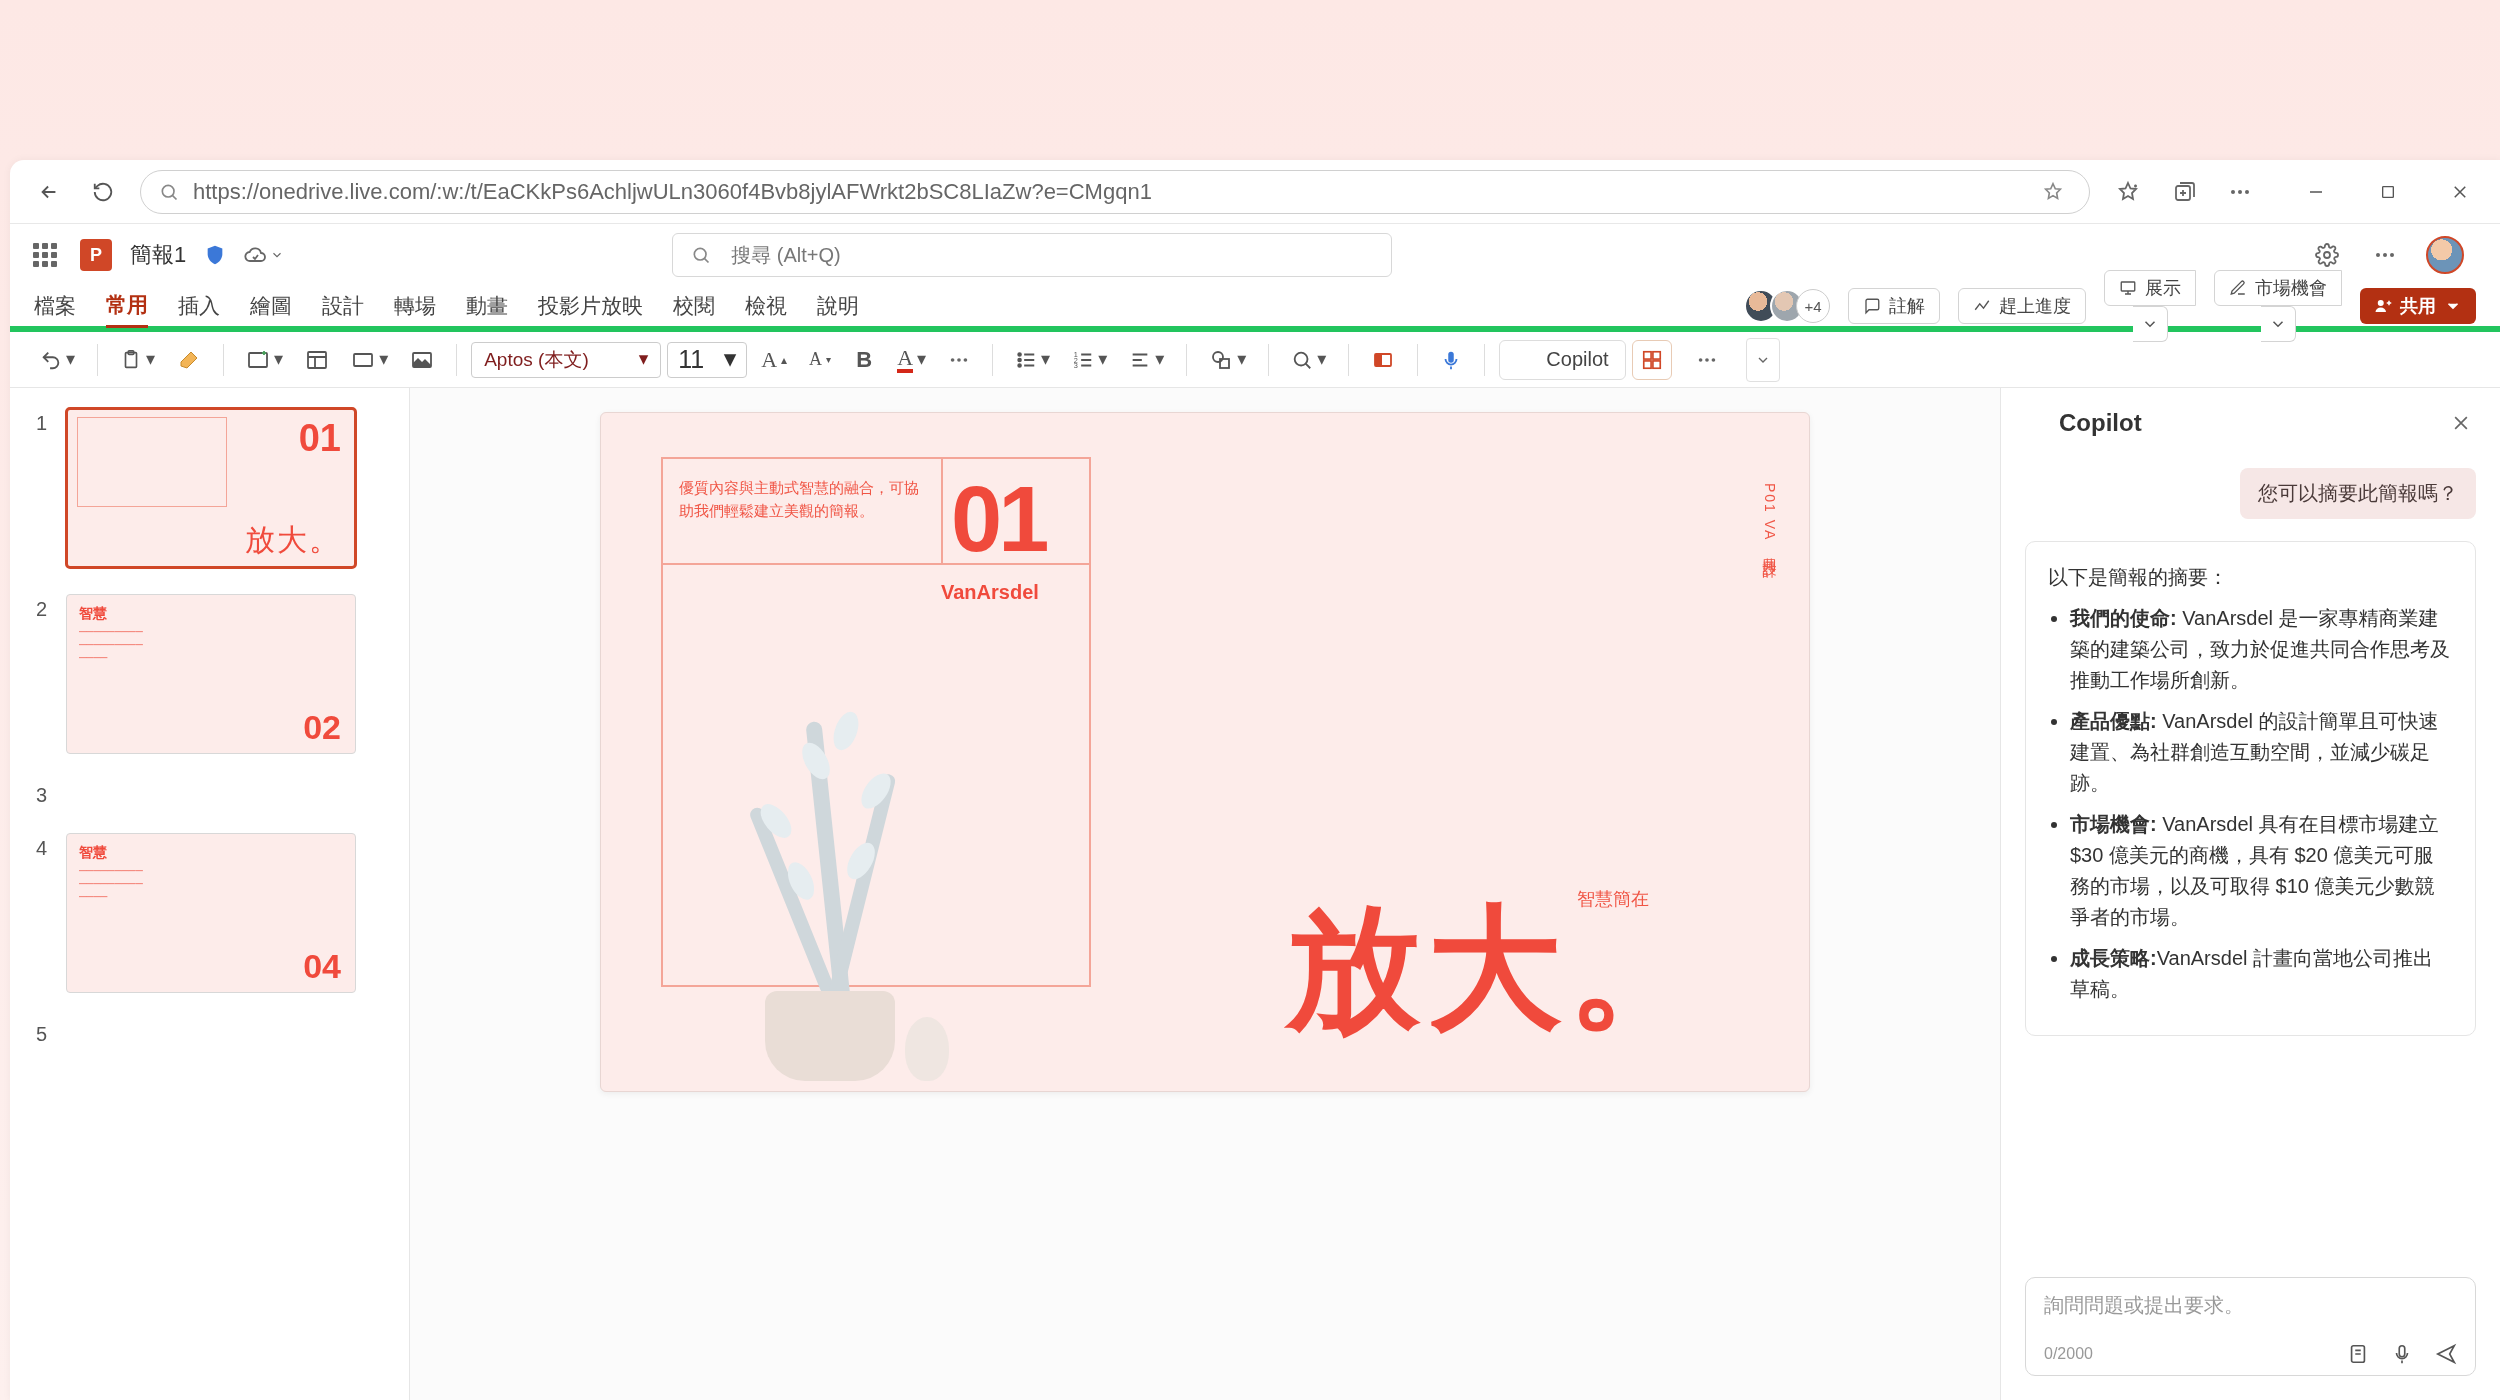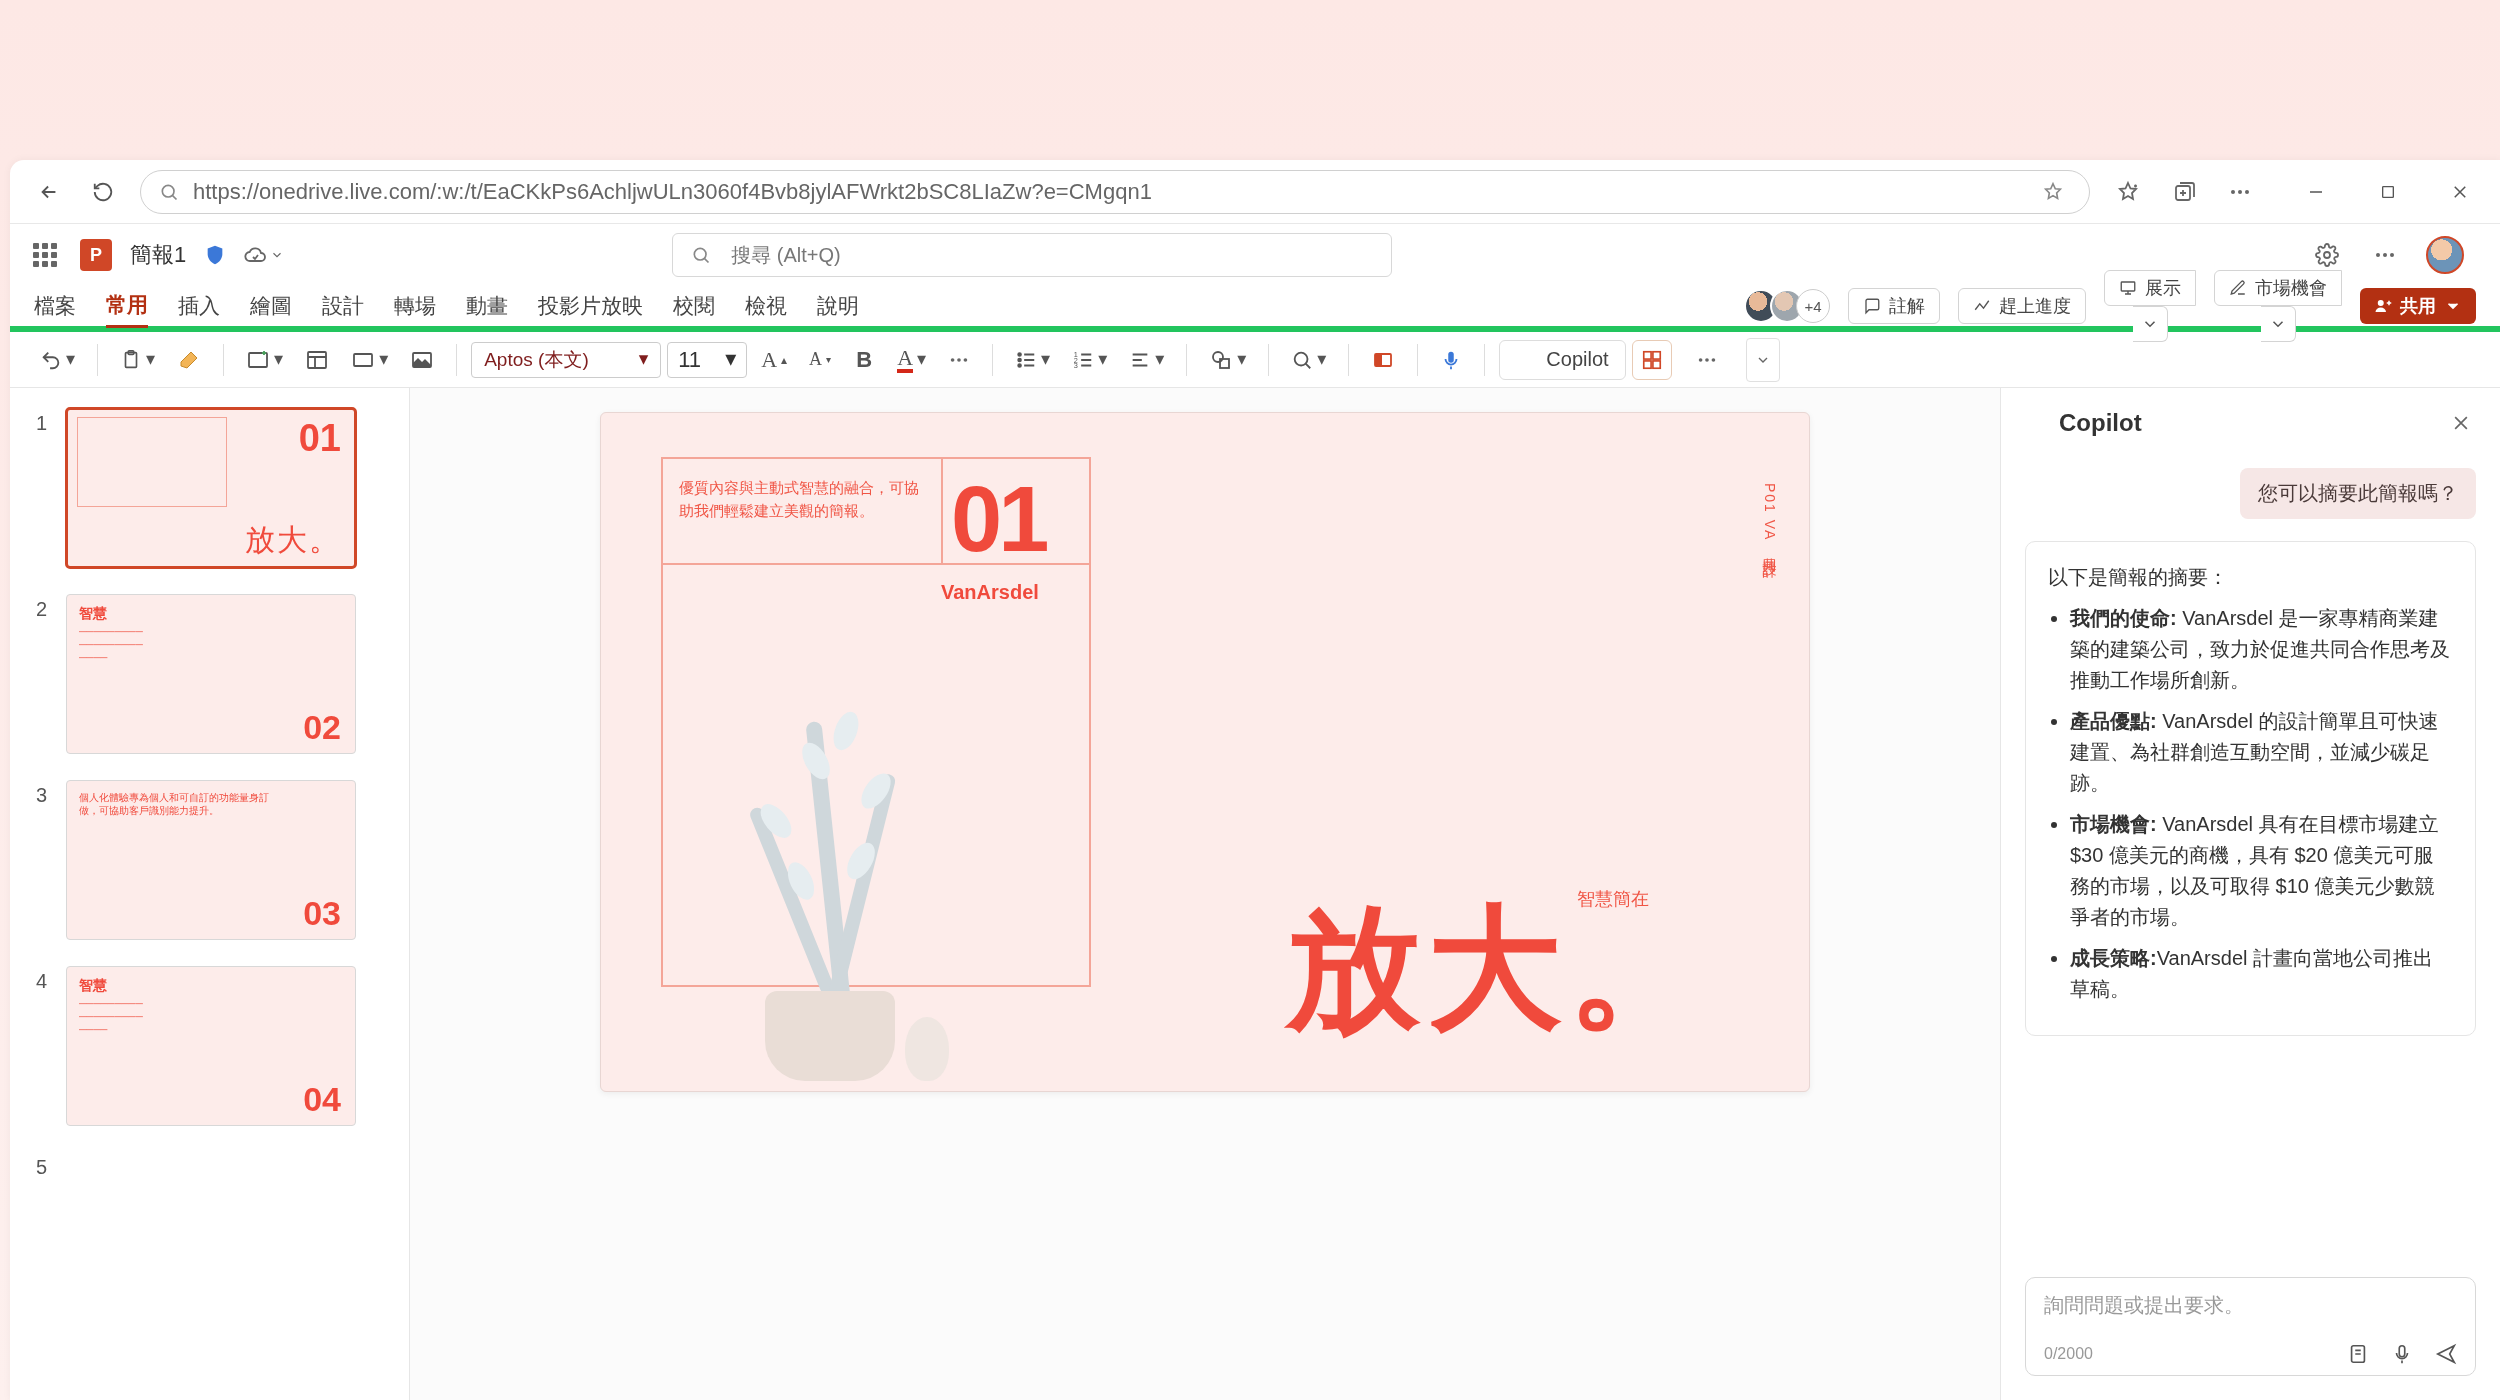--- a/index.html
+++ b/index.html
@@ -40,21 +40,21 @@
 .split-pill .main{border-radius:6px 0 0 6px;}
 .split-pill .drop{border-left:none;border-radius:0 6px 6px 0;padding:0 8px;}
 .share-btn { background:#b33012; color:#fff; border:none; font-weight:600;}
 .share-btn svg{stroke:#fff;fill:#fff;}
 
 
 .toolbar { display:flex; align-items:center; height:56px; padding:0 22px; gap:6px; border-bottom:1px solid #e6e6e6;}
 .tbtn { height:38px; min-width:38px; padding:0 8px; display:flex; align-items:center; justify-content:center; color:#555; border-radius:4px; gap:4px; font-size:18px;}
 .tdiv { width:1px; height:32px; background:#ddd; margin:0 8px;}
 .font-sel { border:1px solid #ccc; border-radius:4px; height:36px; padding:0 12px; display:flex; align-items:center; gap:10px; font-size:19px; color:#7f1d1d; min-width:190px;}
-.size-sel { border:1px solid #ccc; border-radius:4px; height:36px; padding:0 10px; display:flex; align-items:center; gap:8px; font-size:22px; color:#333; width:80px;}
+.size-sel { border:1px solid #ccc; border-radius:4px; height:36px; padding:0 10px; display:flex; align-items:center; gap:8px; font-size:25px; color:#333; width:80px;}
 .copilot-pill { display:flex; align-items:center; gap:8px; border:1px solid #ddd; border-radius:6px; height:40px; padding:0 16px; font-size:20px; color:#444;}
 .copilot-logo{width:22px;height:22px;}
 .designer-btn{width:40px;height:40px;border:1px solid #e8cbb5;border-radius:6px;display:flex;align-items:center;justify-content:center;color:#d04727;}
 .chevbox { width:34px; height:44px; display:flex; align-items:center; justify-content:center; border:1px solid #e0e0e0; border-radius:4px; color:#666; margin-left:14px;}
 
 
 .workspace { flex:1; display:flex; min-height:0;}
 .thumb-col { width:400px; border-right:1px solid #e6e6e6; padding:20px 26px; overflow-y:auto;}
 .thumb-wrap { display:flex; gap:14px; margin-bottom:26px; align-items:flex-start;}
 .thumb-num { font-size:20px; color:#555; width:16px; padding-top:4px;}
@@ -474,24 +474,20 @@
       <div class="thumb-wrap">
           <div class="thumb-num">2</div>
         <div class="thumb">
           <div class="hd">智慧</div>
           <div class="body">─────────<br>─────────<br>────</div>
           <div class="botnum">02</div>
         </div>
         </div>
       <div class="thumb-wrap">
           <div class="thumb-num">3</div>
-        <div class="thumb">
-          <div class="hd" style="font-size:10px;font-weight:400;line-height:1.3;right:70px;">個人化體驗專為個人和可自訂的功能量身訂做，可協助客戶識別能力提升。</div>
-          <div class="botnum">03</div>
-        </div>
         </div>
       <div class="thumb-wrap">
           <div class="thumb-num">4</div>
         <div class="thumb">
           <div class="hd">智慧</div>
           <div class="body">─────────<br>─────────<br>────</div>
           <div class="botnum">04</div>
         </div>
         </div>
       <div class="thumb-wrap">

